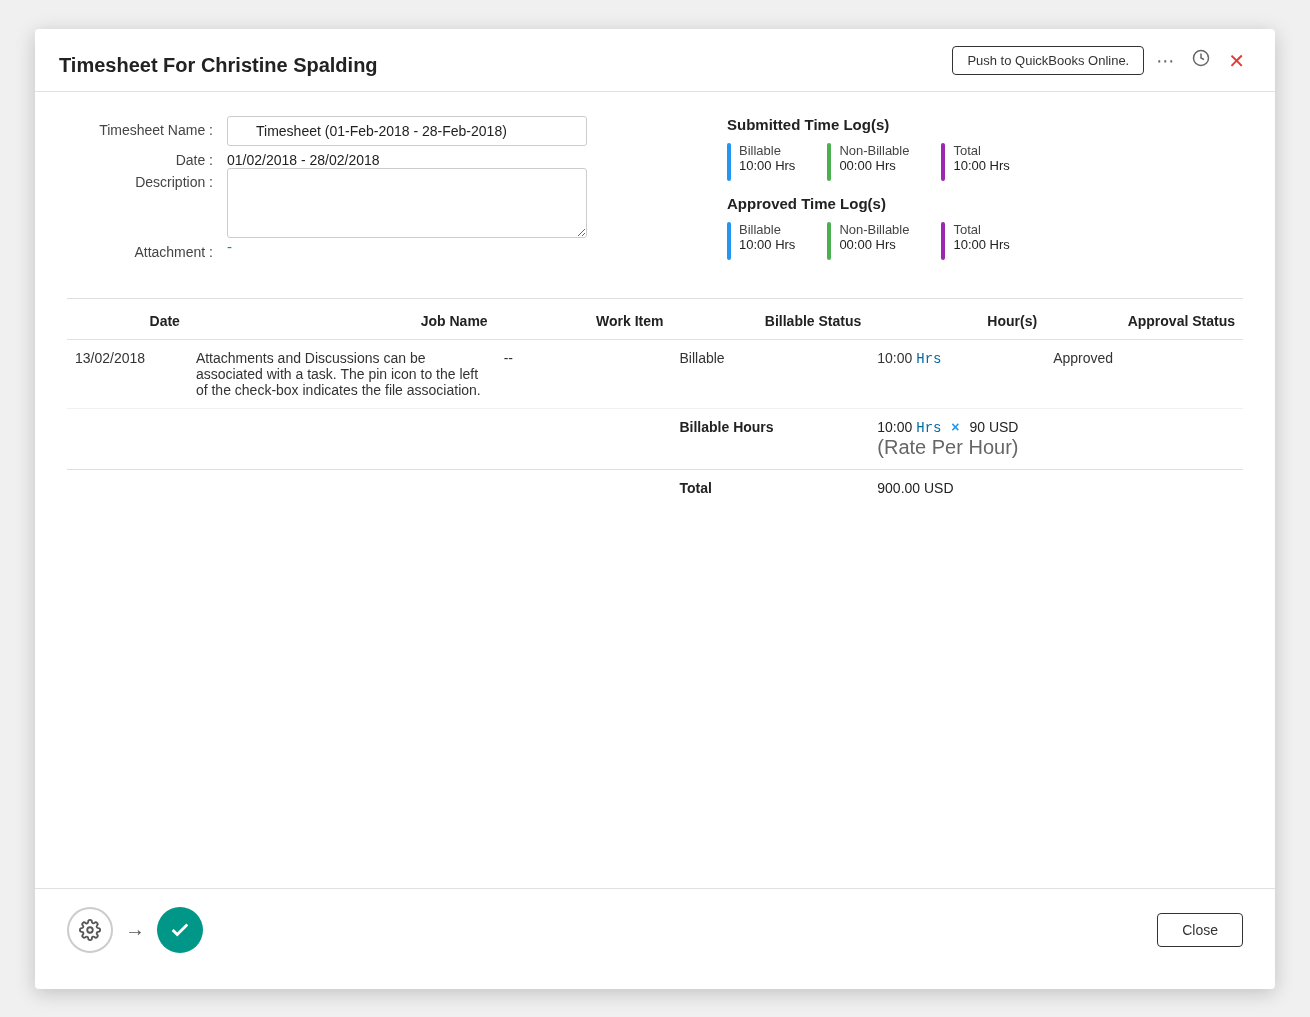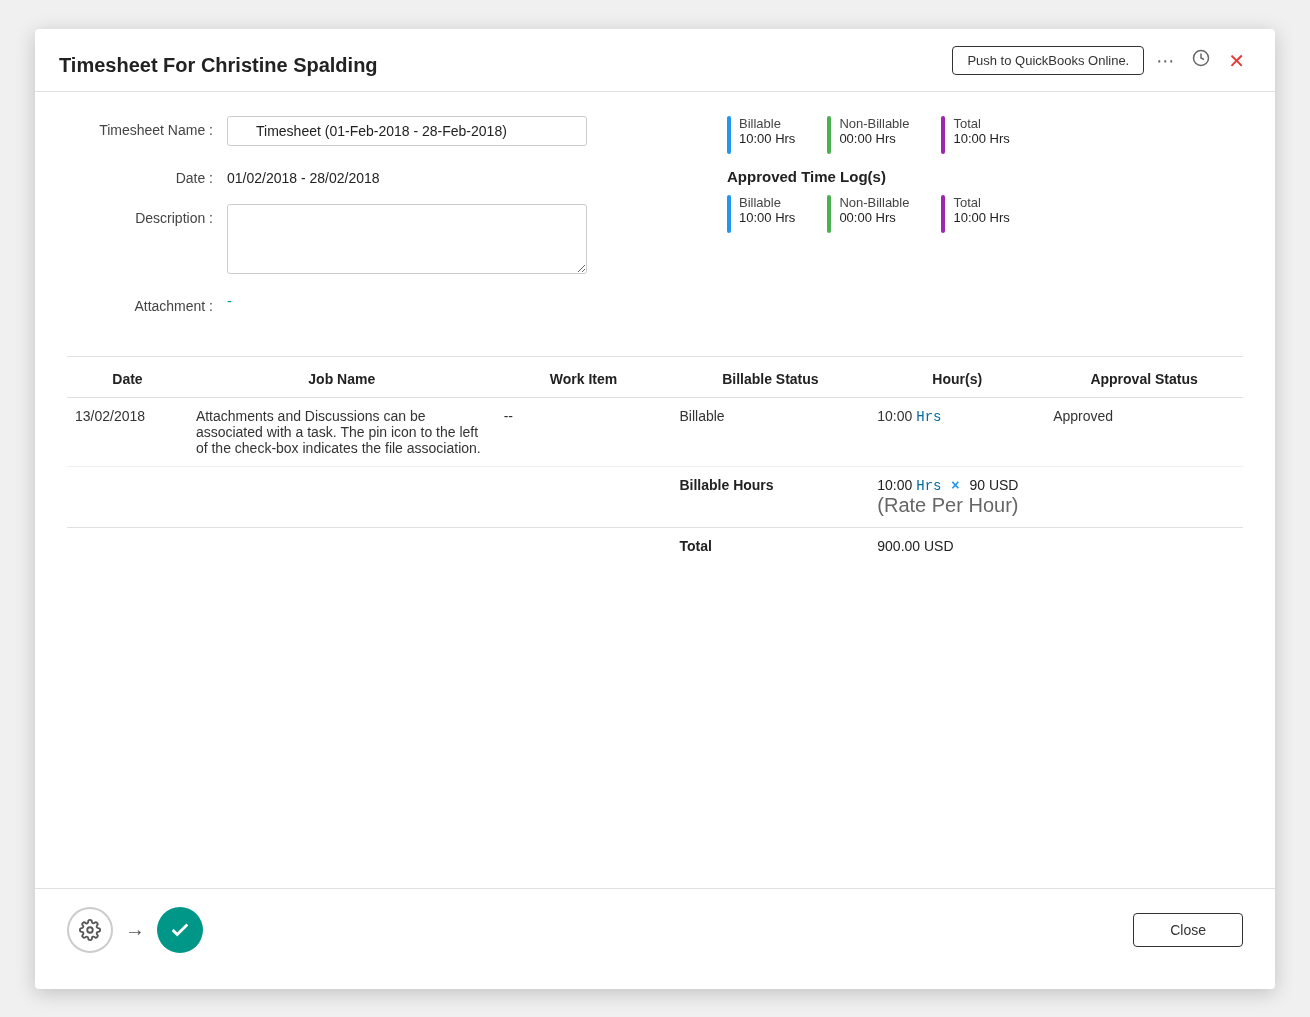--- a/index.html
+++ b/index.html
@@ -79,21 +79,20 @@
     }
     .form-left {
       flex: 0 0 620px;
     }
     .form-right {
       flex: 1;
     }
     .form-row {
       display: flex;
       align-items: flex-start;
-      margin-bottom: 18px;
     }
     .form-label {
       width: 160px;
       text-align: right;
       padding-right: 14px;
       padding-top: 6px;
       color: #444;
       font-size: 14px;
       flex-shrink: 0;
     }
@@ -175,21 +174,21 @@
       margin: 0 0 0 0;
     }
 
     
     .data-table {
       width: 100%;
       border-collapse: collapse;
       margin-top: 4px;
     }
     .data-table th {
-      text-align: center;
+      text-align: right;
       padding: 10px 8px 10px 8px;
       font-weight: bold;
       font-size: 14px;
       color: #222;
       border-bottom: 1.5px solid #e0e0e0;
     }
     .data-table td {
       padding: 10px 8px;
       font-size: 14px;
       color: #333;
@@ -262,21 +261,21 @@
       border-radius: 50%;
       background: #009688;
       display: flex; align-items: center; justify-content: center;
       cursor: pointer;
     }
     .check-circle svg { width: 22px; height: 22px; }
     .btn-close {
       border: 1.5px solid #333;
       background: #fff;
       border-radius: 4px;
-      padding: 8px 36px;
+      padding: 8px 24px;
       font-size: 14px;
       cursor: pointer;
       color: #333;
     }
   </style>
 </head>
 <body>
 
 <div class="modal">
 
@@ -319,20 +318,21 @@
         </div>
         <div class="form-row">
           <span class="form-label">Attachment :</span>
           <a class="attachment-link" href="#">-</a>
         </div>
       </div>
 
       <div class="form-right">
 
         <div class="time-log-section">
+          <div class="time-log-title">Submitted Time Log(s)</div>
           <div class="time-log-row">
             <div class="time-log-item">
               <div class="time-log-bar bar-blue"></div>
               <div>
                 <div class="time-log-label">Billable</div>
                 <div class="time-log-val">10:00 Hrs</div>
               </div>
             </div>
             <div class="time-log-item">
               <div class="time-log-bar bar-green"></div>

